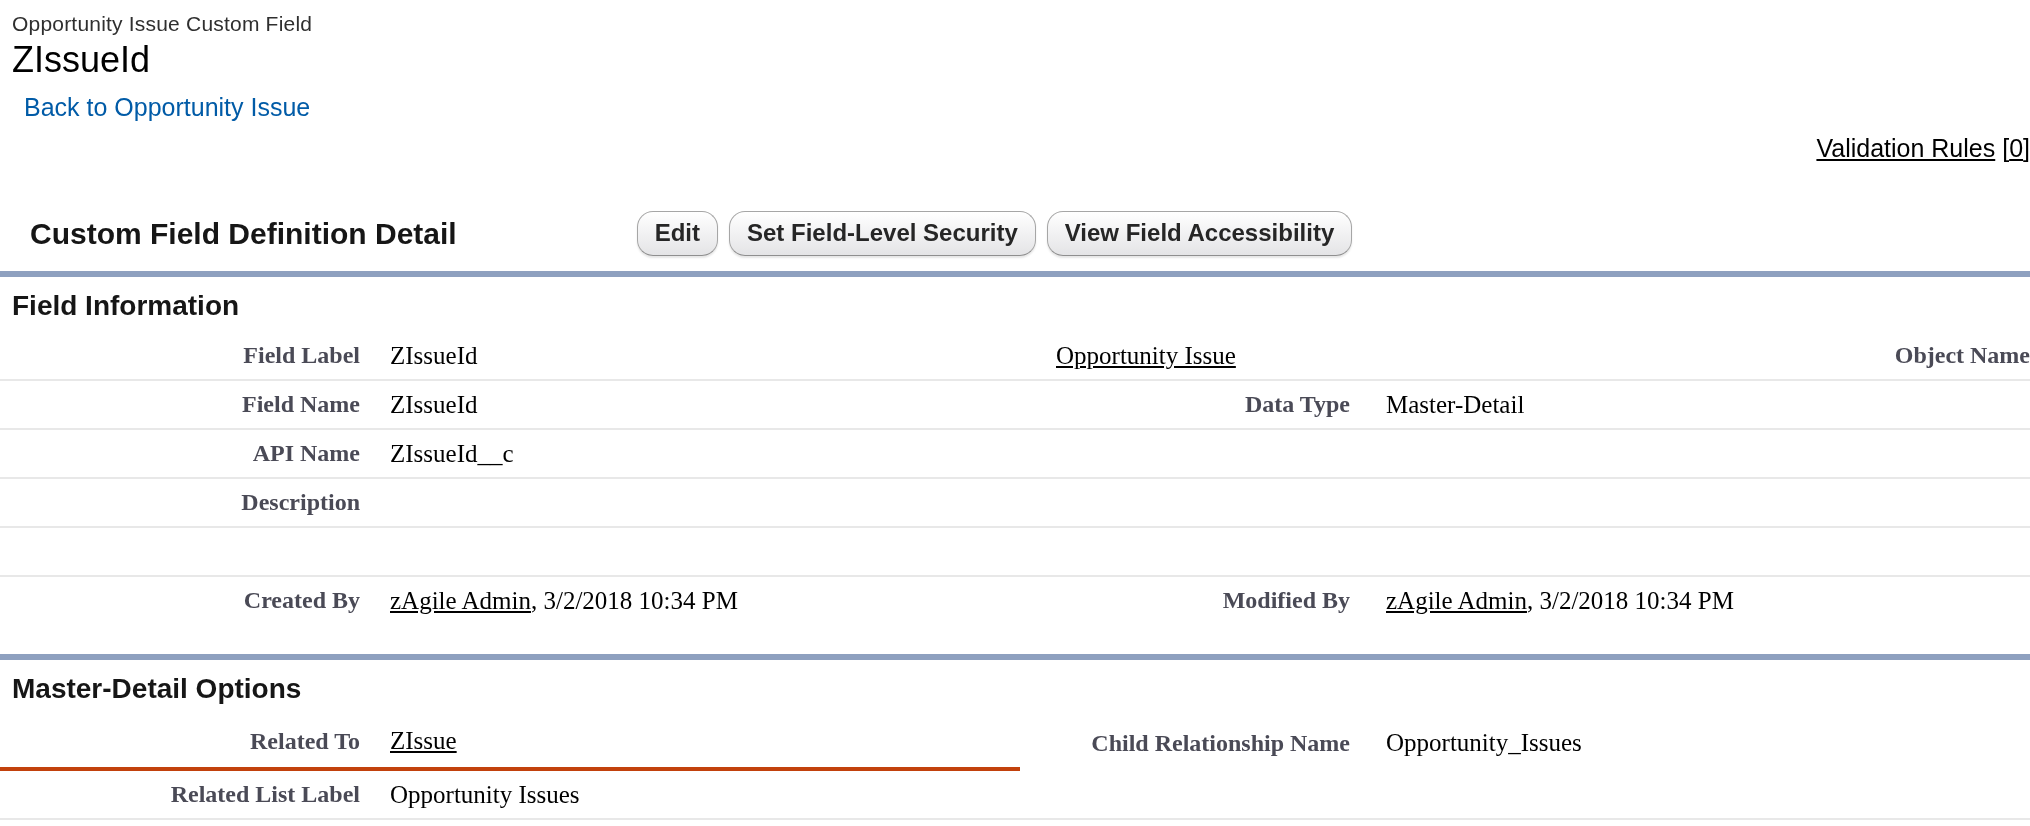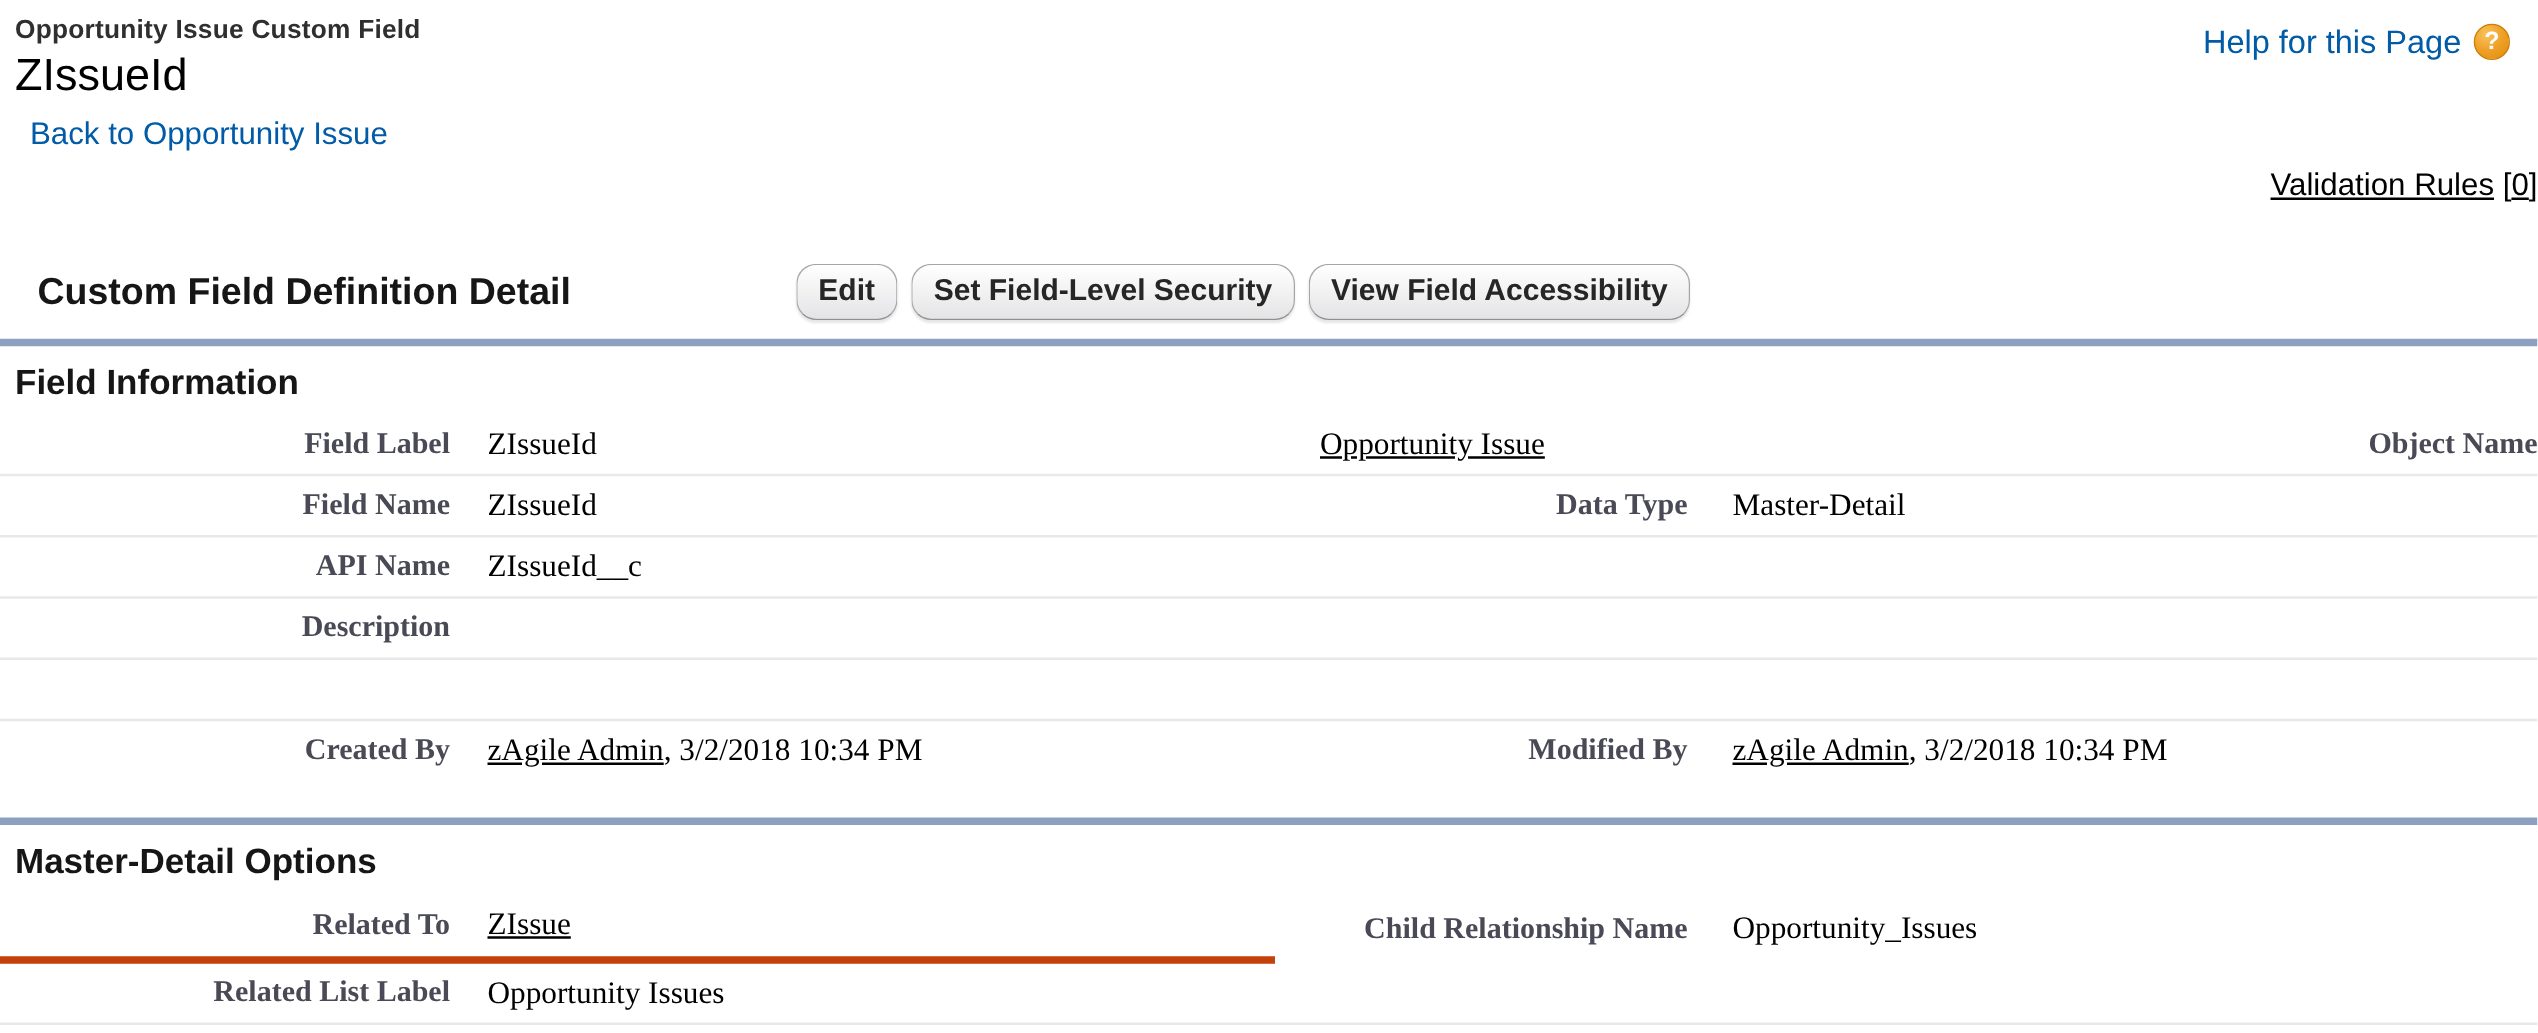--- a/index.html
+++ b/index.html
@@ -10,21 +10,21 @@
     color: #000;
   }
 
   
   .top {
     display: flex;
     justify-content: space-between;
     align-items: flex-start;
     padding: 12px 22px 0 12px;
   }
-  .eyebrow { font-size: 21px; font-weight: bold; color: #2f2f2f; letter-spacing: 0.2px; }
+  .eyebrow { font-size: 21px; font-weight: normal; color: #2f2f2f; letter-spacing: 0.2px; }
   .page-title { font-size: 36px; font-weight: 400; color: #000; margin-top: 3px; }
   .back-link {
     display: inline-block;
     margin: 12px 0 0 12px;
     font-size: 25px;
     color: #015ba7;
     cursor: pointer;
     text-decoration: none;
   }
   .help-area { display: flex; align-items: center; gap: 10px; padding-top: 6px; }
@@ -75,21 +75,21 @@
 
   .grid-row {
     display: grid;
     grid-template-columns: 360px 660px 330px 1fr;
     align-items: center;
     min-height: 47px;
   }
   .grid-row.tall { min-height: 56px; }
   .bb-full { border-bottom: 2px solid #e8e8e8; }
   .row-splitborder { align-items: stretch; }
-  .row-splitborder > .cell-l { border-bottom: 6px solid #c2410c; }
+  .row-splitborder > .cell-l { border-bottom: 4px solid #c2410c; }
   .cell { display: flex; align-items: center; min-height: inherit; font-family: Liberation Serif, serif; }
   .lbl {
     justify-content: flex-end;
     text-align: right;
     font-size: 24px;
     font-weight: bold;
     color: #4a4a56;
   }
   .val { padding-left: 30px; font-size: 25px; color: #000; }
   .val2 { padding-left: 36px; }
@@ -97,24 +97,20 @@
   .suffix { white-space: pre; }
 </style>
 </head>
 <body>
 
 <div class="top">
   <div>
     <div class="eyebrow">Opportunity Issue Custom Field</div>
     <div class="page-title">ZIssueId</div>
     <a class="back-link">Back to Opportunity Issue</a>
-  </div>
-  <div class="help-area">
-    <span class="help-link">Help for this Page</span>
-    <span class="help-icon">?</span>
   </div>
 </div>
 
 <div class="validation-line">
   <span class="vr-link">Validation Rules</span>
   <span>[</span><span class="vr-count">0</span><span>]</span>
 </div>
 
 <div class="detail-header">
   <div class="detail-title">Custom Field Definition Detail</div>

